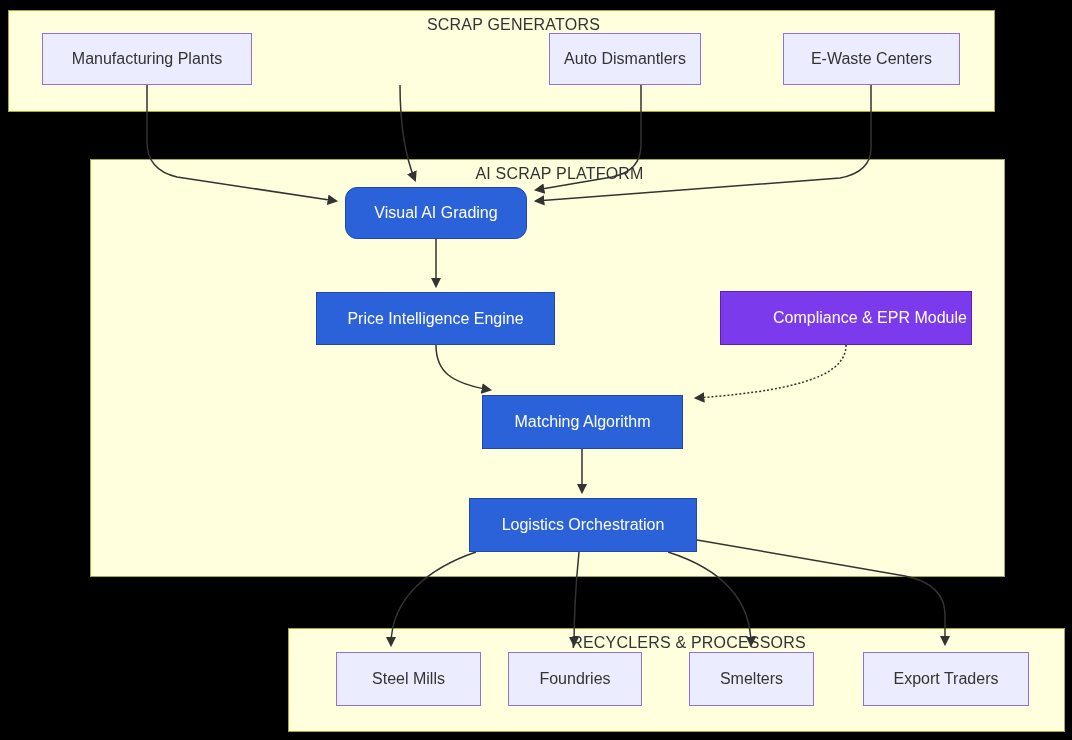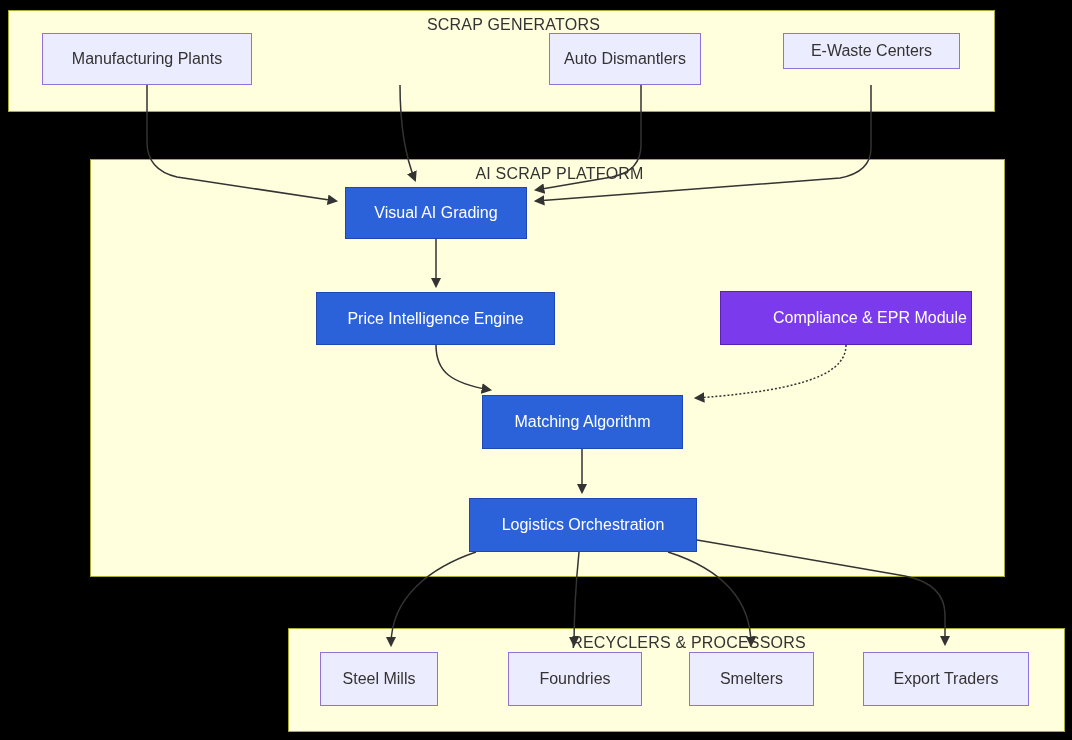--- a/index.html
+++ b/index.html
@@ -50,26 +50,26 @@
       <path d="M582,449 L582,492" marker-end="url(#arrow)"></path>
       <path d="M476,552 C432,567 391,596 391,645" marker-end="url(#arrow)"></path>
       <path d="M579,552 C576,582 574,612 574,645" marker-end="url(#arrow)"></path>
       <path d="M668,552 C718,568 751,596 751,645" marker-end="url(#arrow)"></path>
       <path d="M697,540 L905,576 Q945,584 945,615 L945,644" marker-end="url(#arrow)"></path>
     </g>
   </svg>
 
   <div class="node default" style="left:42px;top:33px;width:210px;height:52px;">Manufacturing Plants</div>
   <div class="node default" style="left:549px;top:33px;width:152px;height:52px;">Auto Dismantlers</div>
-  <div class="node default" style="left:783px;top:33px;width:177px;height:36px;">E-Waste Centers</div>
+  <div class="node default" style="left:783px;top:33px;width:177px;height:52px;">E-Waste Centers</div>
 
-  <div class="node primary" style="left:345px;top:187px;width:182px;height:52px;">Visual AI Grading</div>
+  <div class="node primary" style="left:345px;top:187px;width:182px;height:52px;border-radius:12px;">Visual AI Grading</div>
   <div class="node primary" style="left:316px;top:292px;width:239px;height:53px;">Price Intelligence Engine</div>
   <div class="node accent" style="left:720px;top:291px;width:252px;height:54px;">Compliance &amp; EPR Module</div>
   <div class="node primary" style="left:482px;top:395px;width:201px;height:54px;">Matching Algorithm</div>
   <div class="node primary" style="left:469px;top:498px;width:228px;height:54px;">Logistics Orchestration</div>
 
-  <div class="node default" style="left:320px;top:652px;width:118px;height:54px;">Steel Mills</div>
+  <div class="node default" style="left:336px;top:652px;width:145px;height:54px;">Steel Mills</div>
   <div class="node default" style="left:508px;top:652px;width:134px;height:54px;">Foundries</div>
   <div class="node default" style="left:689px;top:652px;width:125px;height:54px;">Smelters</div>
   <div class="node default" style="left:863px;top:652px;width:166px;height:54px;">Export Traders</div>
 
 </div>
 
 </body></html>

